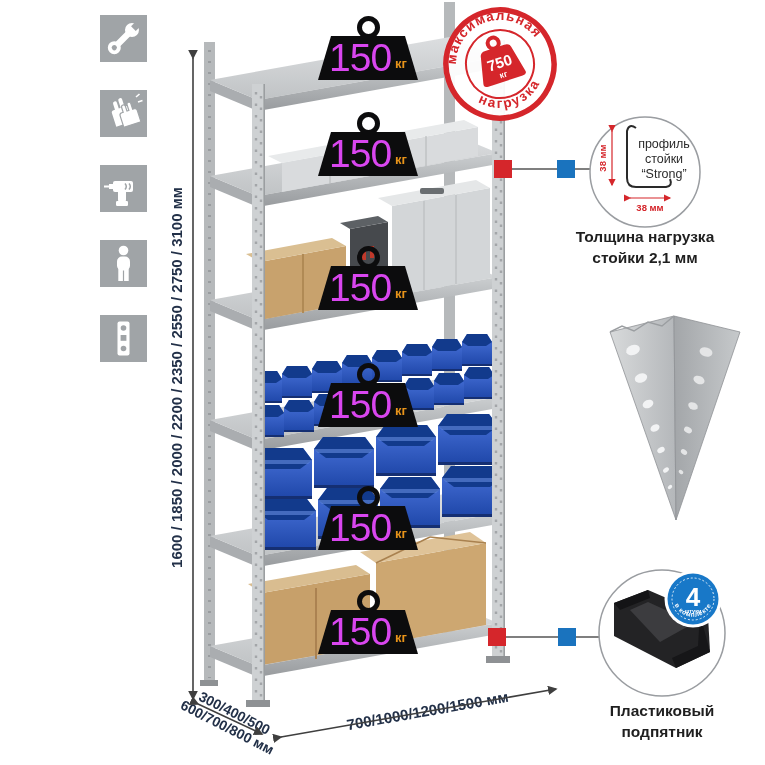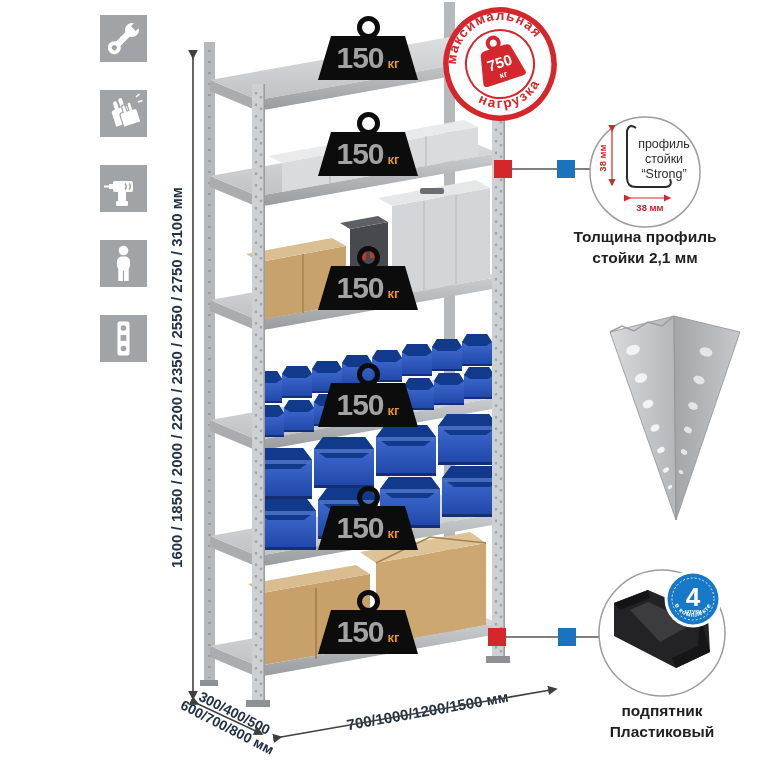--- a/index.html
+++ b/index.html
@@ -10,21 +10,21 @@
   .tile{position:absolute;left:100px;width:47px;height:47px;background:#a0a4a7;}
   
   .hdim{position:absolute;left:-134px;top:369px;width:620px;text-align:center;
         transform:rotate(-90deg);font-size:15px;font-weight:bold;color:#223048;white-space:nowrap;}
   
   .badge{position:absolute;width:100px;text-align:center;z-index:5;}
   .badge-ring{width:13px;height:13px;border:5px solid #0c0c0d;border-radius:50%;margin:0 auto -3px;}
   .badge-body{position:relative;height:44px;background:#0c0c0d;
               clip-path:polygon(13% 0,87% 0,100% 100%,0 100%);
               display:flex;align-items:center;justify-content:center;}
-  .badge-num{color:#a3a3a3;font-size:30px;font-weight:bold;letter-spacing:-1px;}
+  .badge-num{color:#d946ef;font-size:39px;font-weight:normal;letter-spacing:-1px;}
   .badge-unit{color:#e8941a;font-size:13px;font-weight:bold;margin:10px 0 0 4px;}
   
   .caption{position:absolute;text-align:center;font-size:15.5px;font-weight:bold;
            color:#1f1f1f;line-height:21px;}
   
   .ddim{position:absolute;left:146px;top:704px;width:170px;text-align:center;
         transform:rotate(27deg);font-size:14px;font-weight:bold;color:#223048;line-height:16px;white-space:nowrap;}
   .wdim{position:absolute;left:295px;top:702px;width:265px;text-align:center;
         transform:rotate(-10deg);font-size:15px;font-weight:bold;color:#223048;white-space:nowrap;}
   svg{display:block;}
@@ -381,26 +381,26 @@
       <g>
         <circle cx="60" cy="38" r="5.5" fill="none" stroke="#d5262b" stroke-width="4"></circle>
         <path d="M 38,74 L 44,47 Q 45,43 50,43 L 70,43 Q 75,43 76,47 L 82,74 Q 83,78 78,78 L 42,78 Q 37,78 38,74 Z" fill="#d5262b"></path>
         <text x="60" y="64" text-anchor="middle" font-size="15" font-weight="bold" fill="#fff">750</text>
         <text x="60" y="74" text-anchor="middle" font-size="8.5" font-weight="bold" fill="#fff">кг</text>
       </g>
     </svg>
   </div>
 
   <div class="caption" style="left:560px;top:226px;width:170px">
-    <div>Толщина профиль</div>
+    <div>Толщина нагрузка</div>
     <div>стойки 2,1 мм</div>
   </div>
   <div class="caption" style="left:577px;top:700px;width:170px">
+    <div>Пластиковый</div>
     <div>подпятник</div>
-    <div>Пластиковый</div>
   </div>
 
   <div class="ddim">
     <div>300/400/500</div>
     <div>600/700/800 мм</div>
   </div>
   <div class="wdim">700/1000/1200/1500 мм</div>
 
 </div>
 

